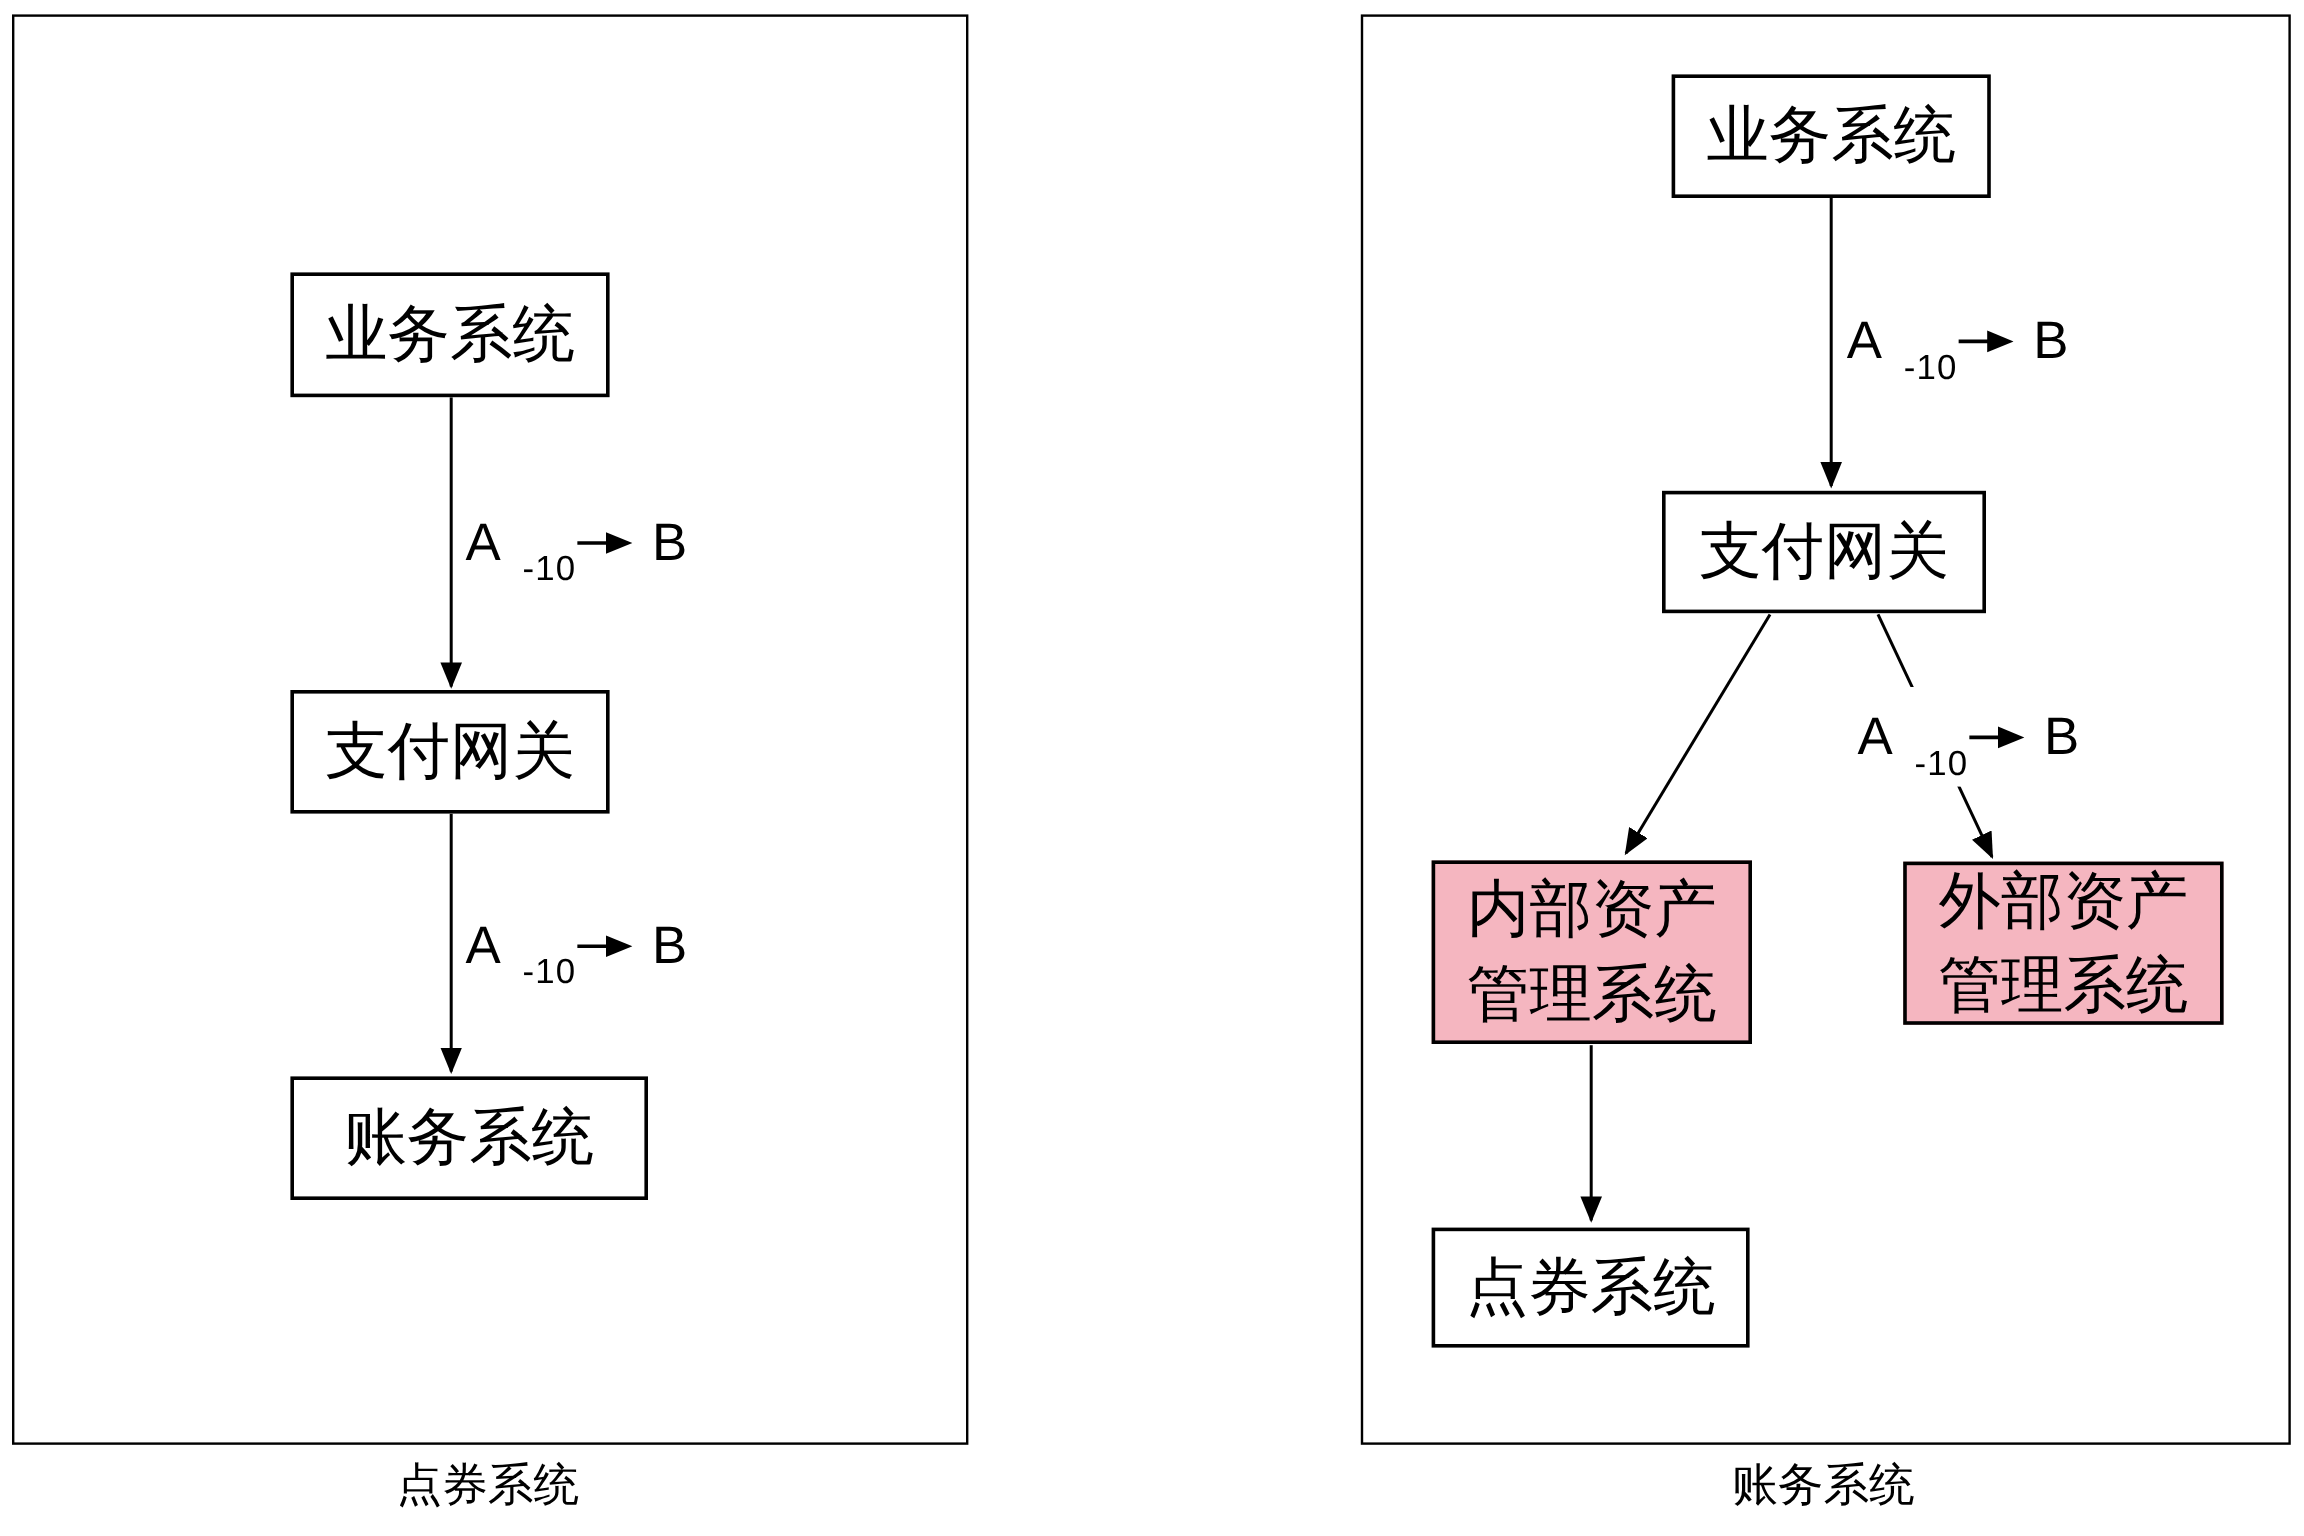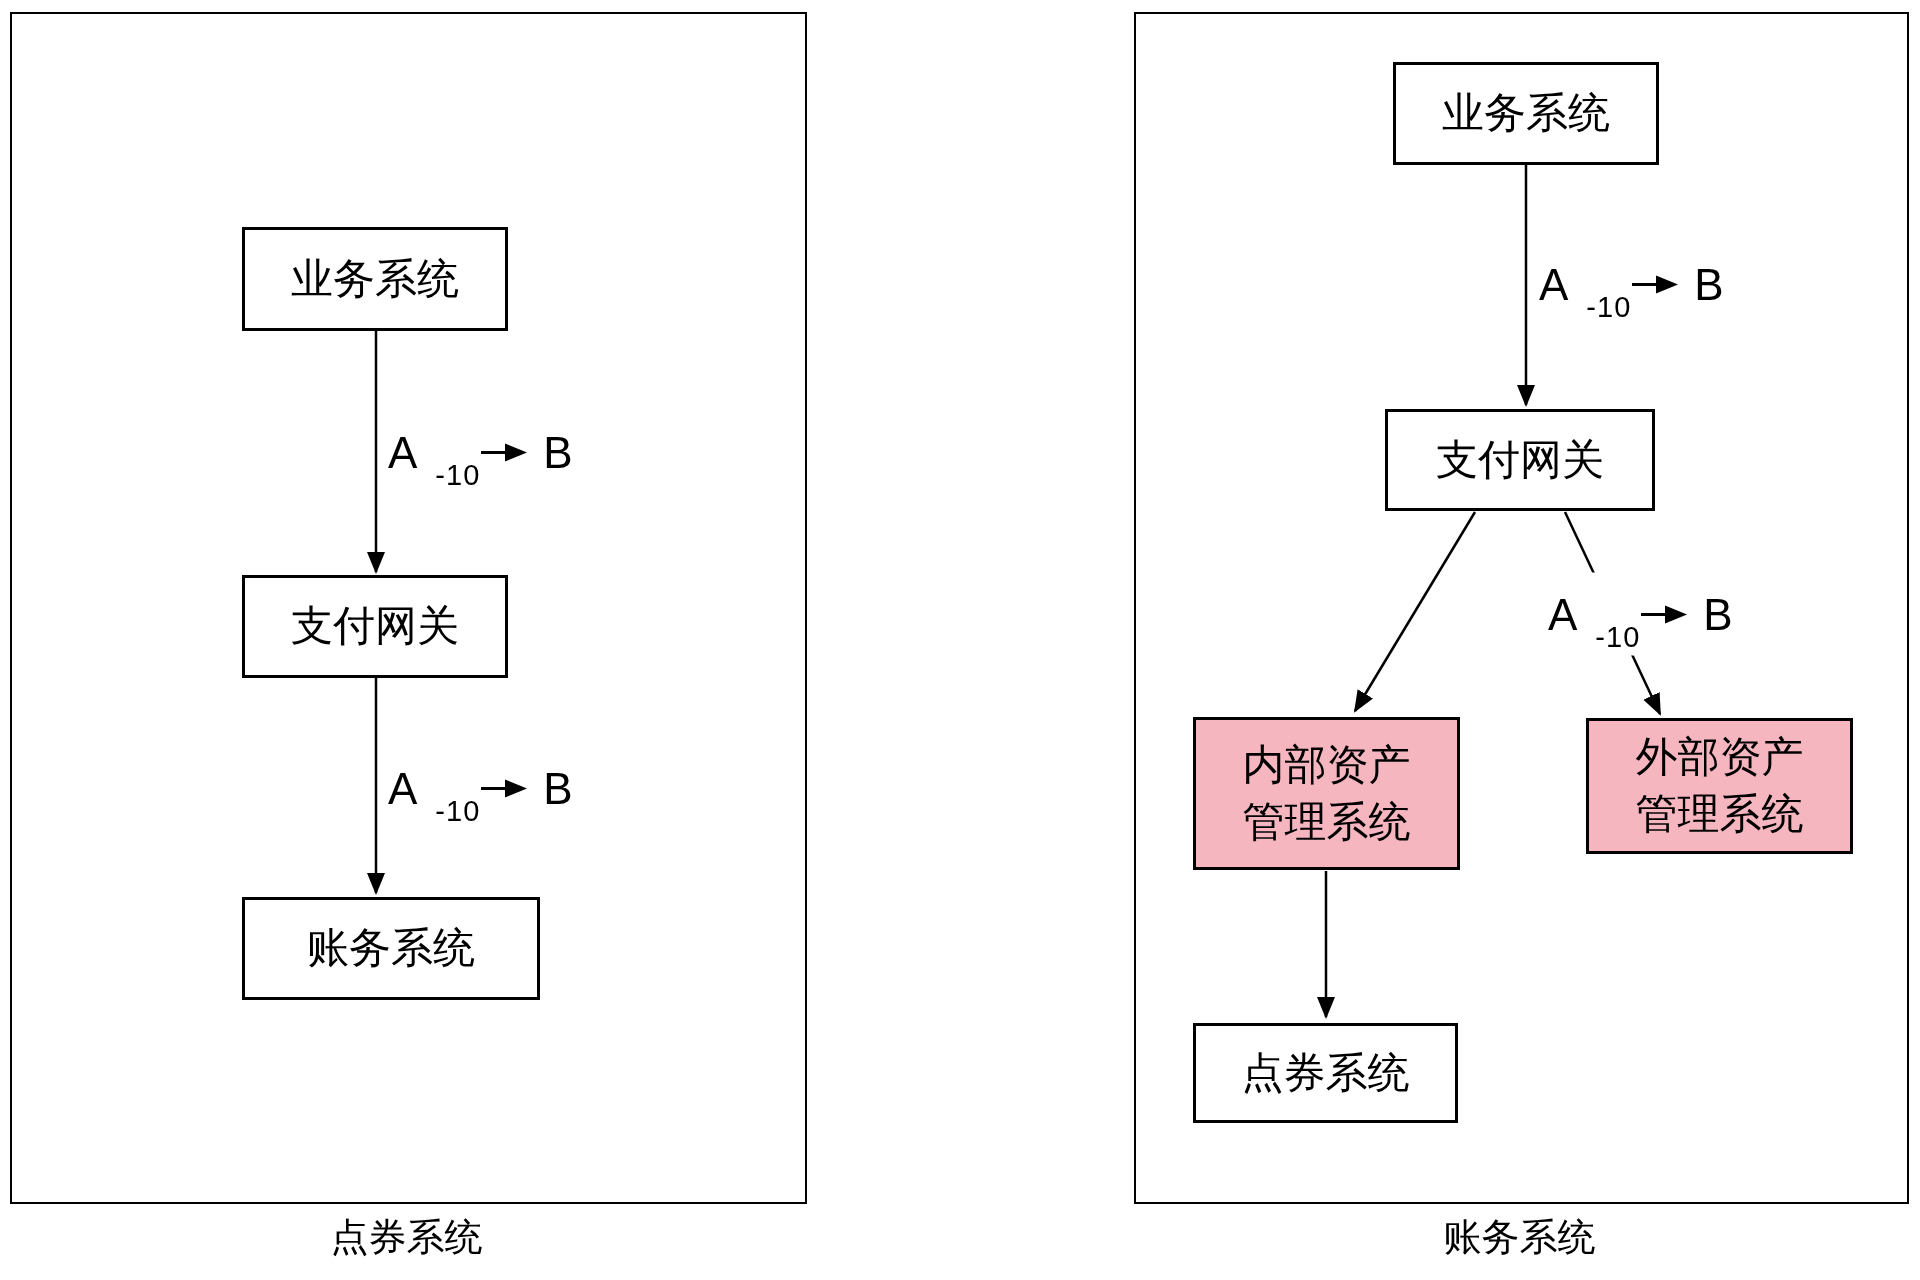--- a/index.html
+++ b/index.html
@@ -26,21 +26,21 @@
   .connectors line { stroke: #000000; stroke-width: 2.5; }
   .node {
     position: absolute;
     box-sizing: border-box;
     border: 3px solid #000000;
     background: #ffffff;
     display: flex;
     align-items: center;
     justify-content: center;
     text-align: center;
-    font-size: 42px;
+    font-size: 52px;
     line-height: 1.35;
     white-space: pre-line;
     z-index: 2;
   }
   .node.highlight { background: var(--highlight-fill, #f5b6c0); }
   .edge-label {
     position: absolute;
     display: flex;
     align-items: center;
     transform: translateY(-50%);

